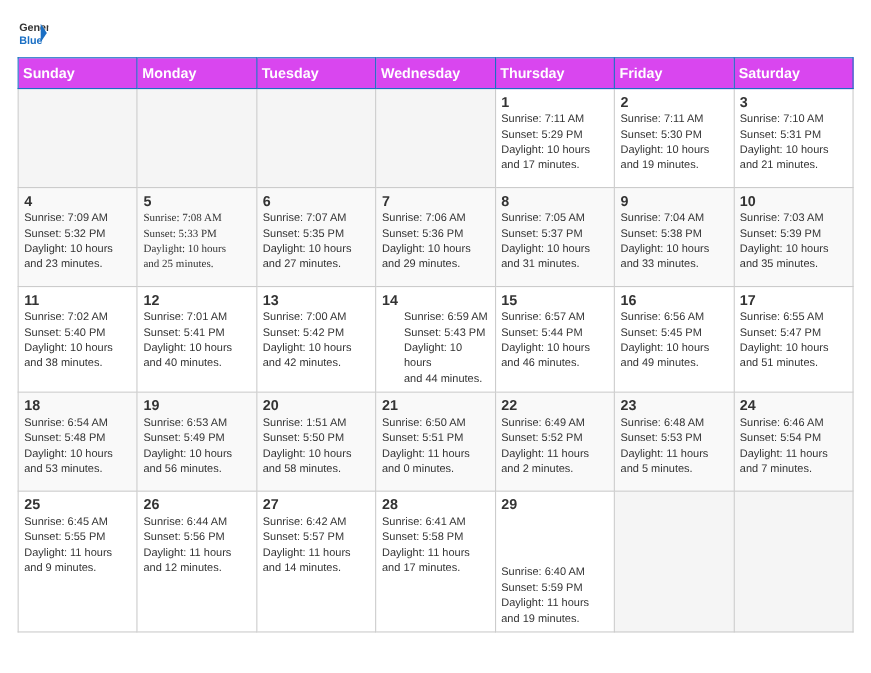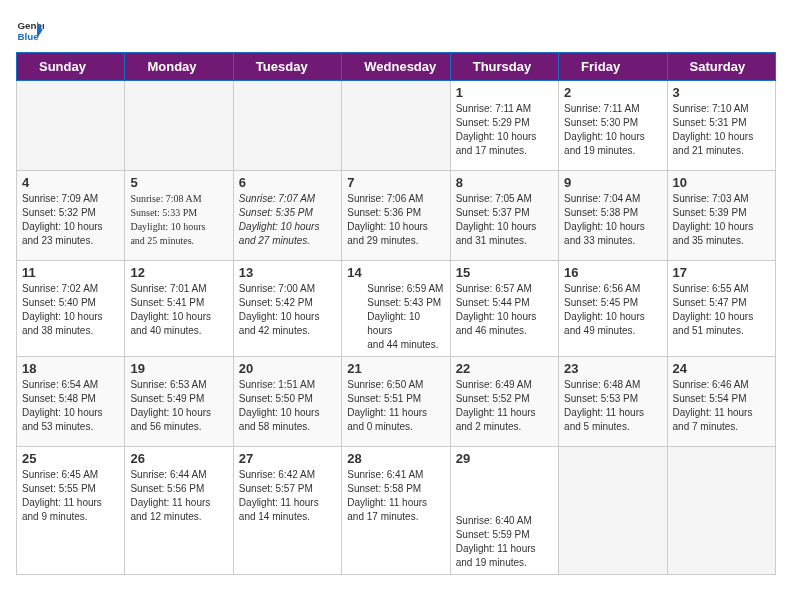--- a/index.html
+++ b/index.html
@@ -37,25 +37,25 @@
       font-size: 16px;
       color: #555;
       font-weight: normal;
     }
     table {
       width: 100%;
       border-collapse: collapse;
       table-layout: fixed;
     }
     thead tr th {
-      background-color: #701a75;
+      background-color: #d946ef;
       color: #fff;
       font-size: 13px;
       font-weight: bold;
-      padding: 6px 22px;
+      padding: 6px 4px;
       text-align: left;
       border: 1px solid #1a6fc4;
     }
     tbody tr td {
       vertical-align: top;
       border: 1px solid #ccc;
       padding: 4px 5px;
       font-size: 10.5px;
       color: #333;
       height: 90px;
@@ -149,21 +149,21 @@
         </td>
         <td>
           <span class="day-num">5</span>
           <div class="day-info" style="white-space: pre-line; font-family: Liberation Serif, serif;">Sunrise: 7:08 AM
 Sunset: 5:33 PM
 Daylight: 10 hours
 and 25 minutes.</div>
         </td>
         <td>
           <span class="day-num">6</span>
-          <div class="day-info" style="white-space: pre-line; font-style: italic;">Sunrise: 7:07 AM
+          <div class="day-info" style="white-space: pre-line;">Sunrise: 7:07 AM
 Sunset: 5:35 PM
 Daylight: 10 hours
 and 27 minutes.</div>
         </td>
         <td>
           <span class="day-num">7</span>
           <div class="day-info" style="white-space: pre-line;">Sunrise: 7:06 AM
 Sunset: 5:36 PM
 Daylight: 10 hours
 and 29 minutes.</div>

